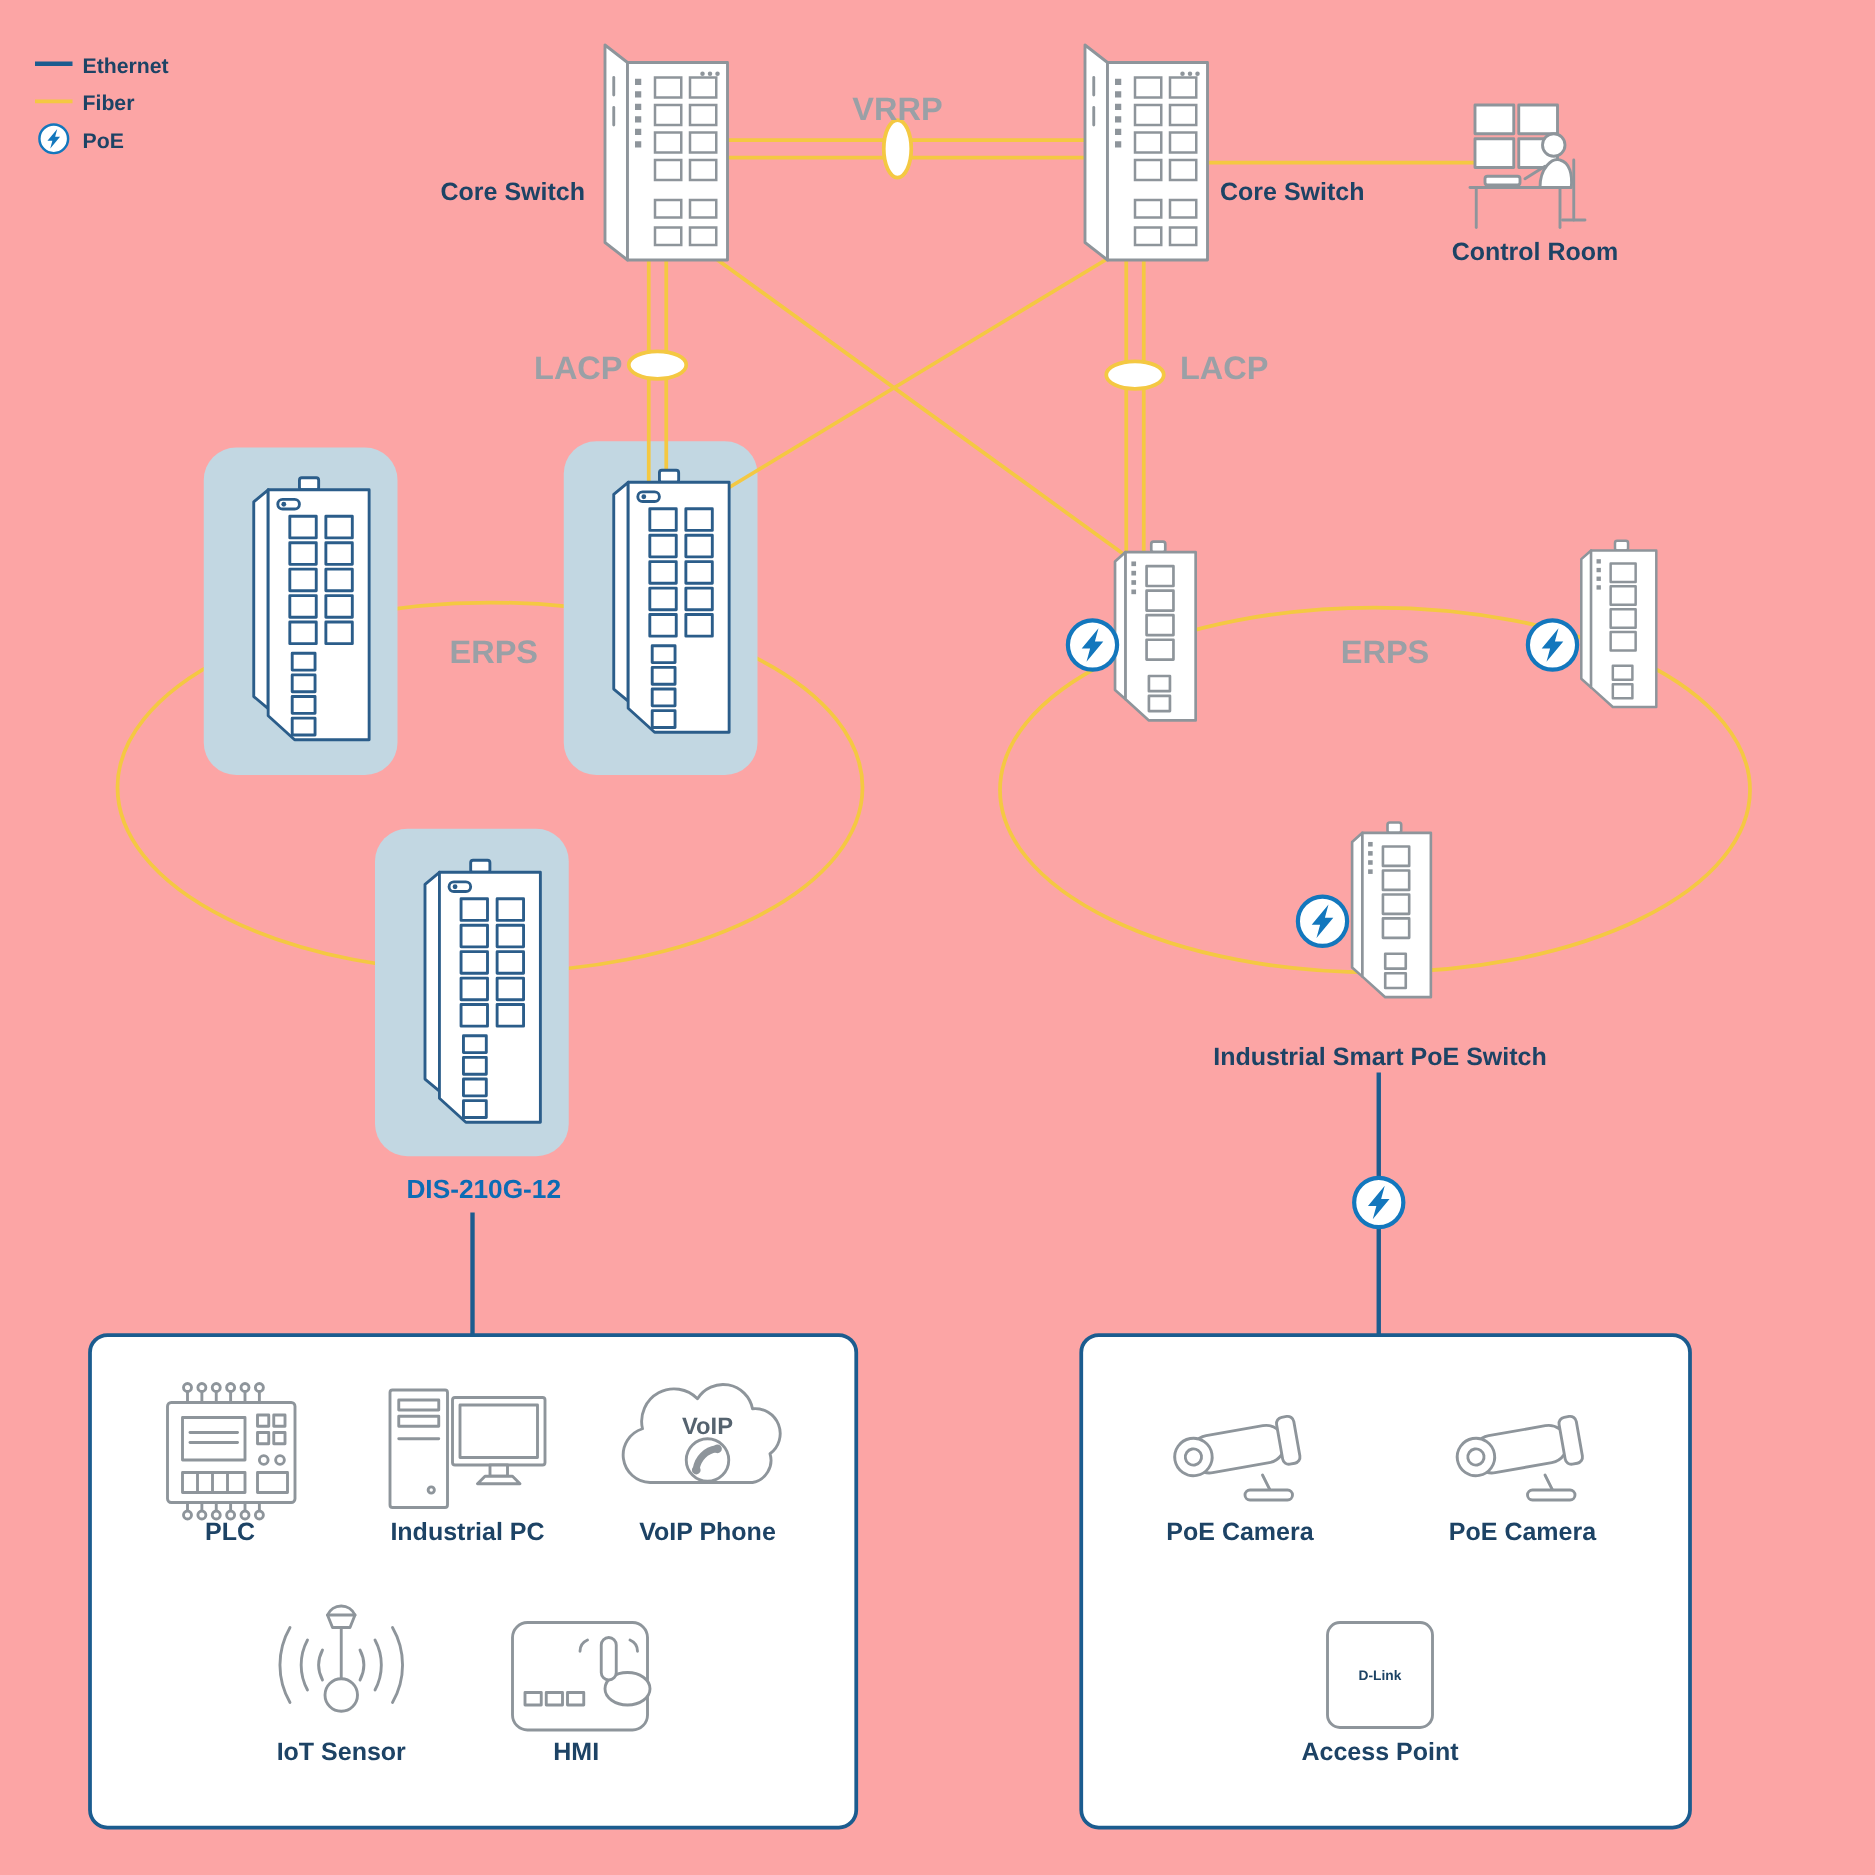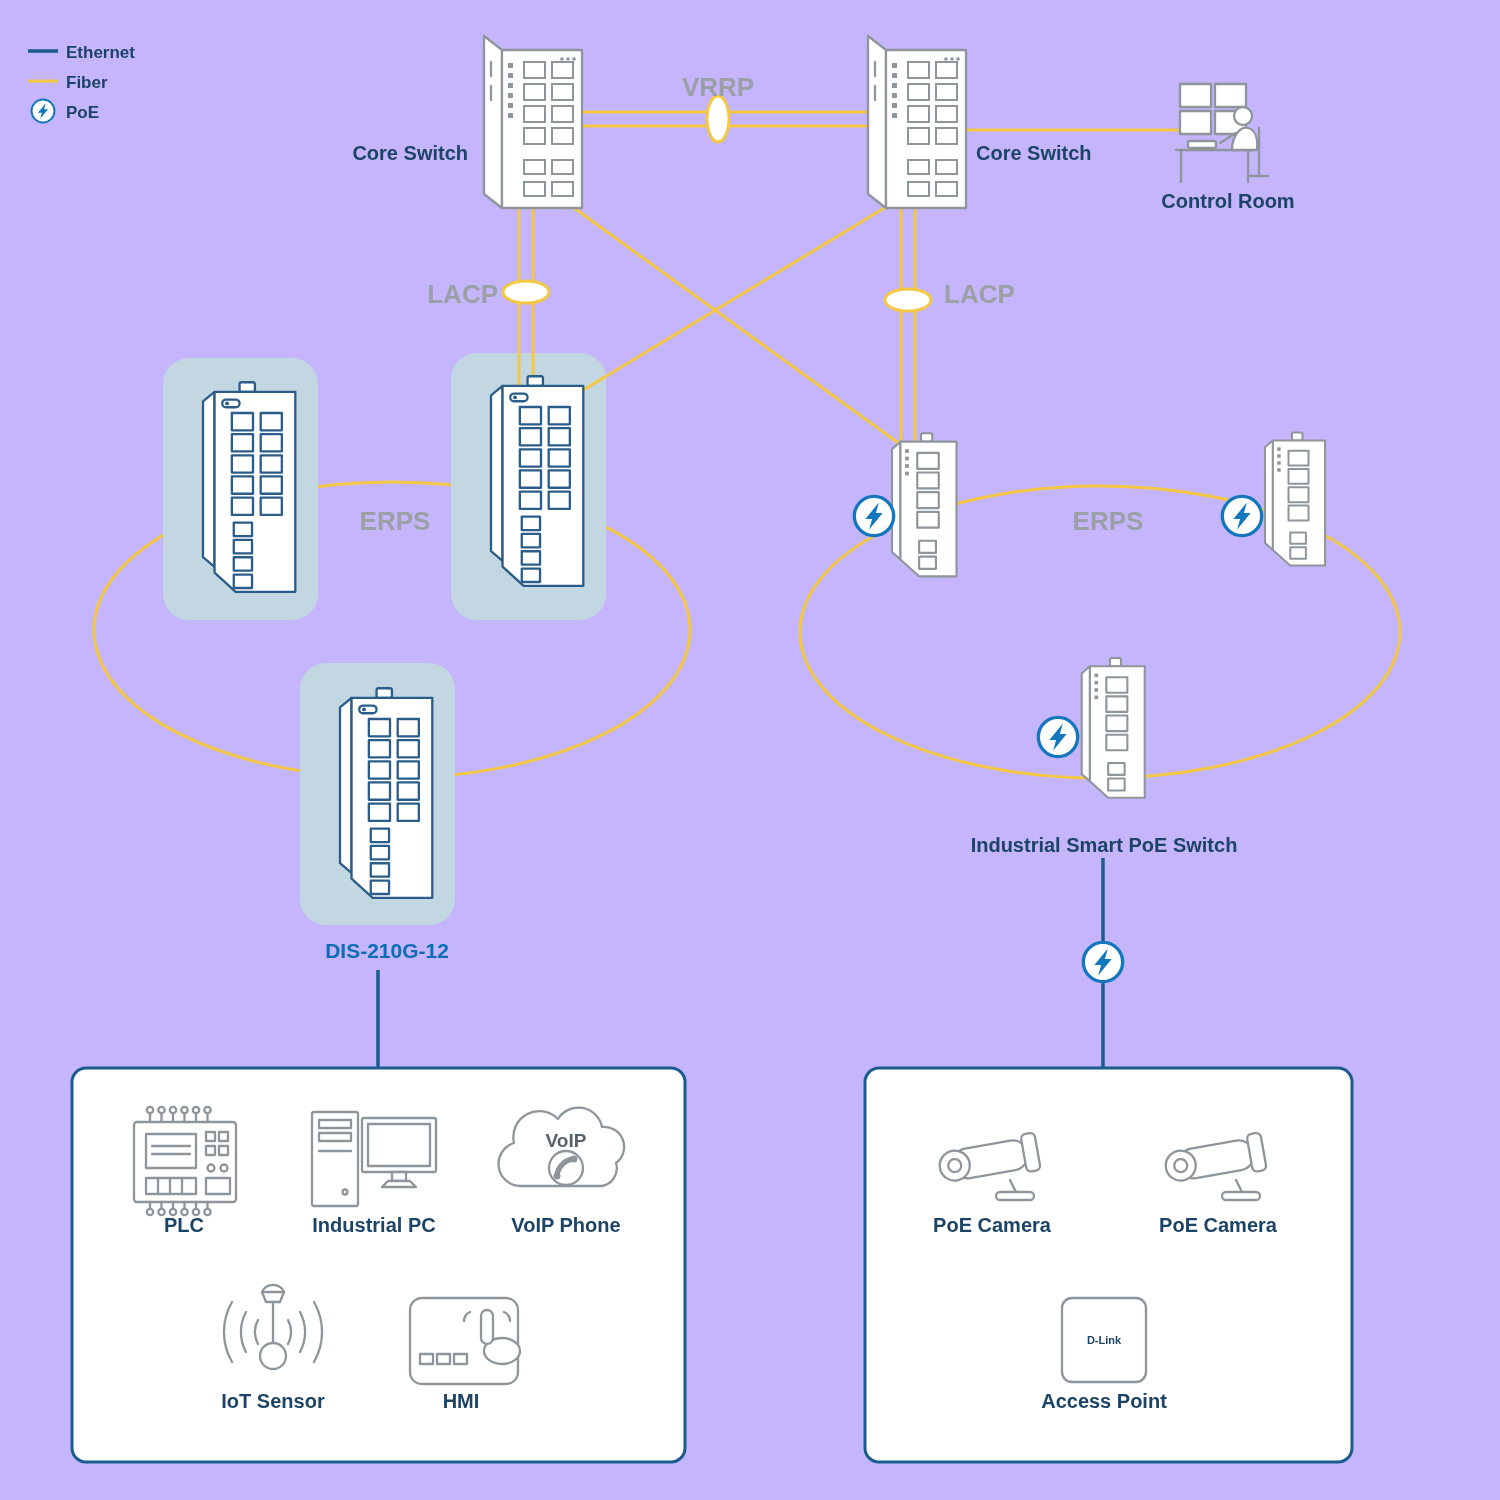--- a/index.html
+++ b/index.html
@@ -1,16 +1,16 @@
 <!DOCTYPE html>
 <html><head>
 <meta charset="utf-8">
 <style>
   html,body{margin:0;padding:0;background:#ffffff;}
-  #stage{position:relative;width:1500px;height:1500px;background:#c4b5fd;overflow:hidden;}
+  #stage{position:relative;width:1500px;height:1500px;background:#fca5a5;overflow:hidden;}
   svg{display:block;}
   .fiber{stroke:#f4c842;stroke-width:3;fill:none;}
   .fiber-oval{stroke:#f4c842;stroke-width:3;fill:#ffffff;}
   .eth{stroke:#1b5c8f;stroke-width:3.5;fill:none;}
   .devg{stroke:#8e959b;stroke-width:2.3;fill:#ffffff;stroke-linejoin:round;stroke-linecap:round;}
   .devb{stroke:#2b5d8a;stroke-width:2.4;fill:#ffffff;stroke-linejoin:round;}
   .hbox{fill:#c2d7e2;}
   .zone{stroke:#1b5c8f;stroke-width:3;fill:#ffffff;}
   .t-navy{font:bold 20px "Liberation Sans",sans-serif;fill:#1d4365;}
   .t-gray{font:bold 26px "Liberation Sans",sans-serif;fill:#9aa0a6;}

